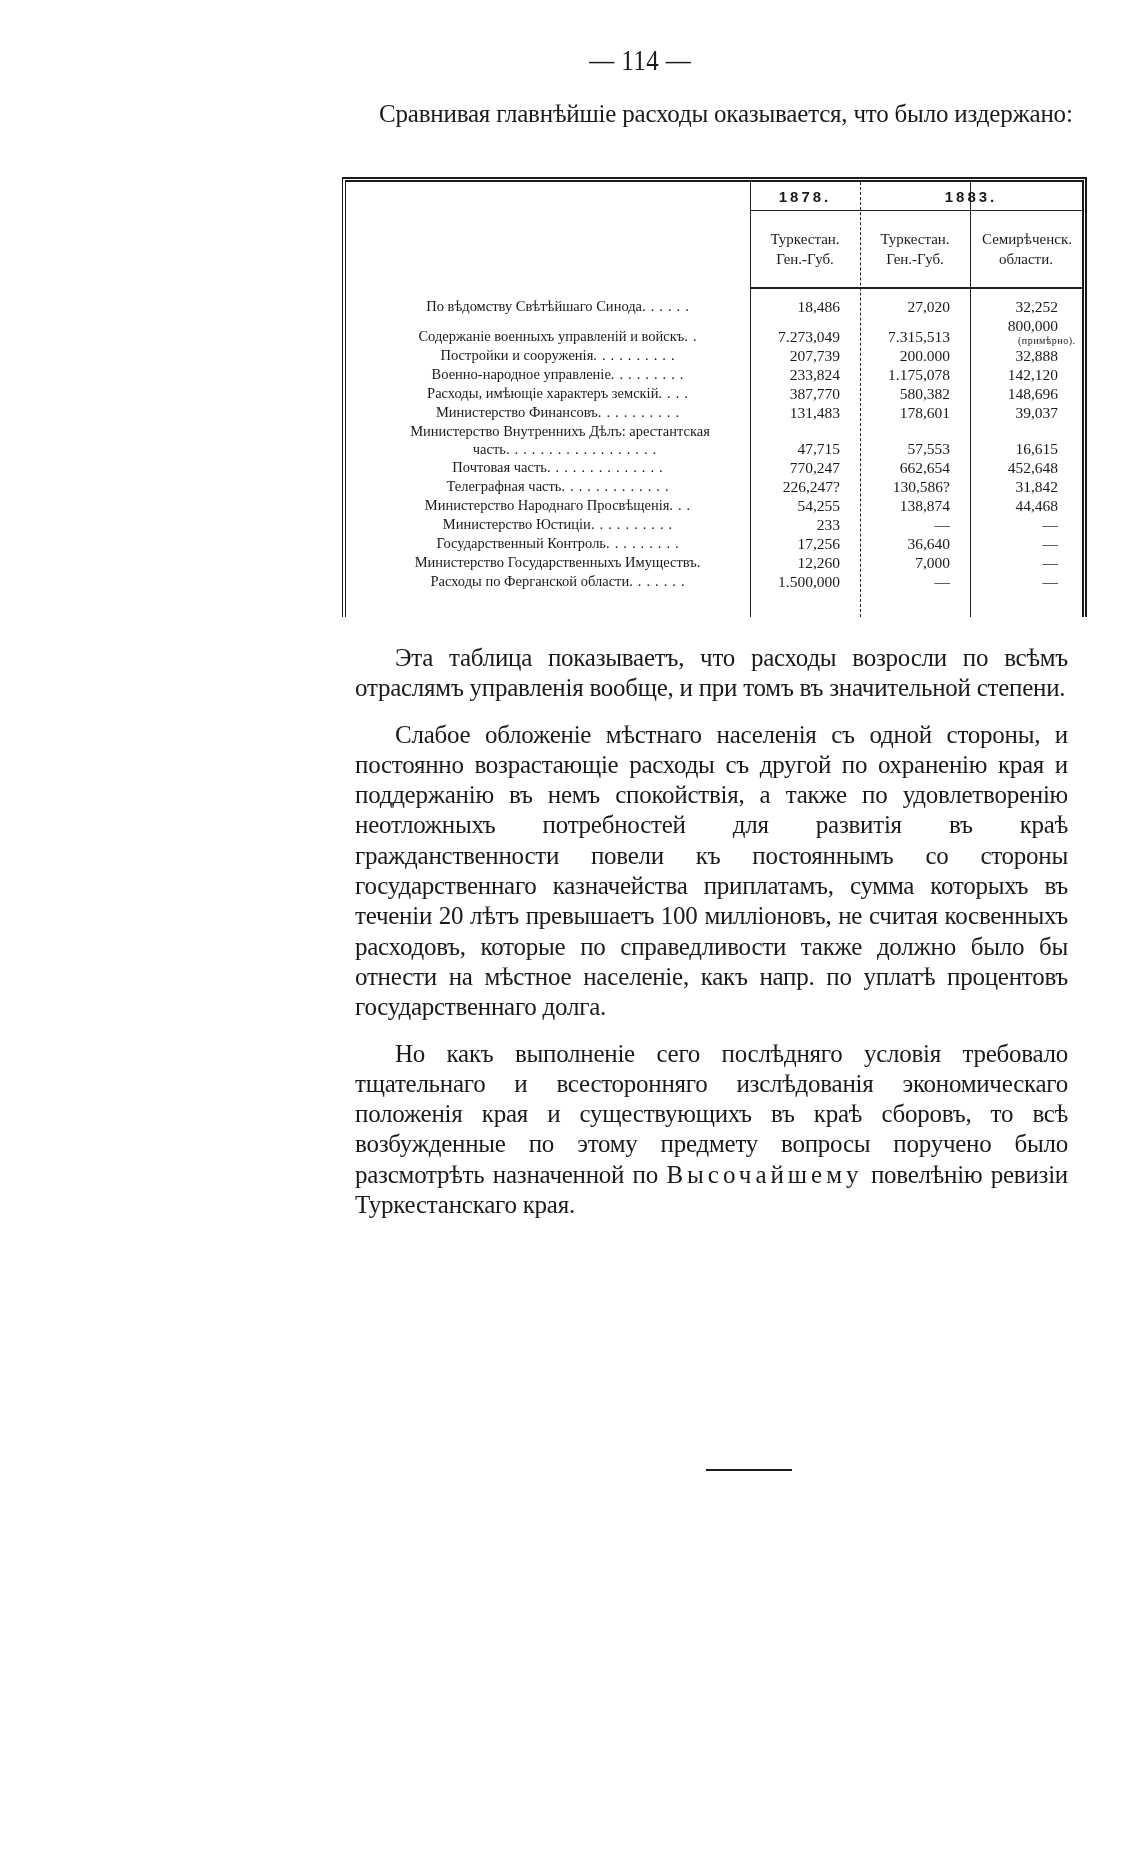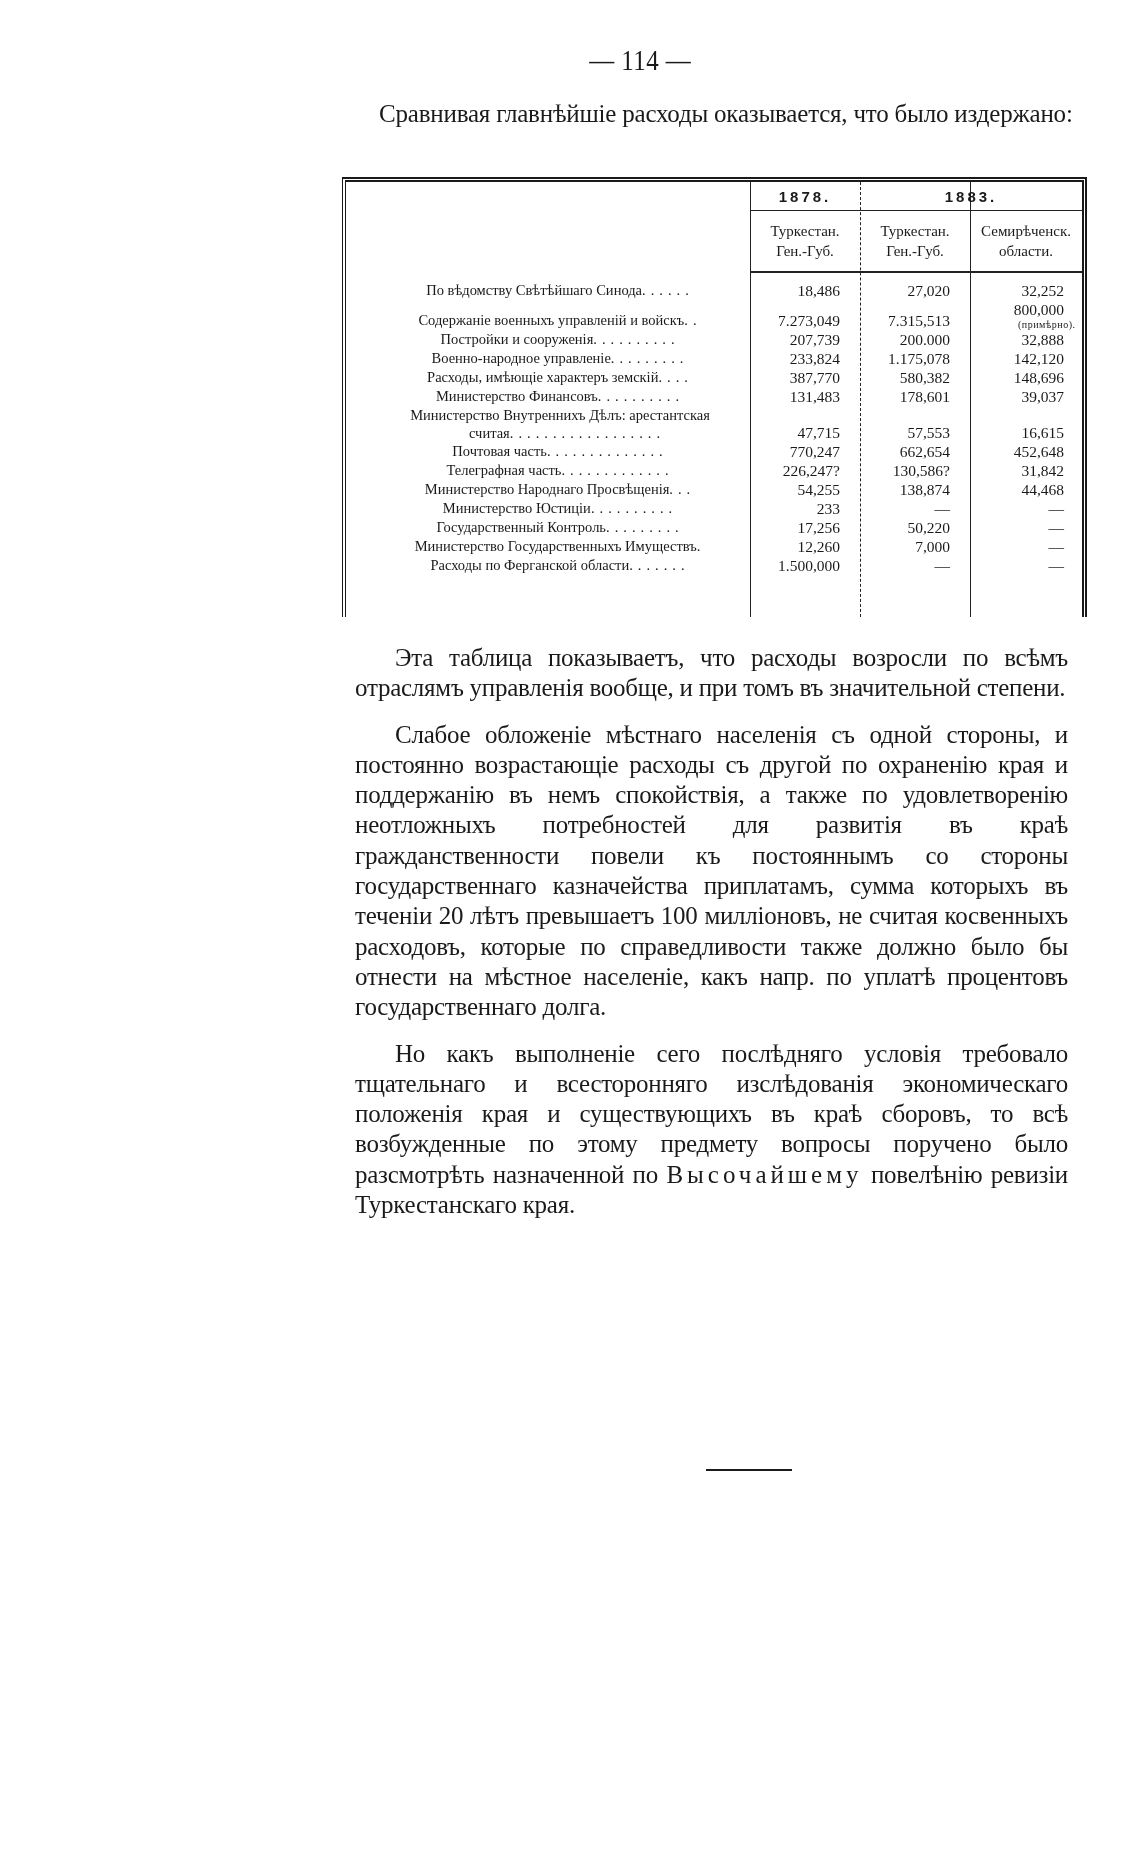--- a/index.html
+++ b/index.html
@@ -37,33 +37,33 @@
     .vline.l1 { left: 404px; }
     .vline.l2 { left: 514px; border-left-style: dashed; border-left-width: 1px; }
     .vline.l3 { left: 624px; }
     th.year {
       font-family: "Liberation Sans", "DejaVu Sans", sans-serif;
       font-weight: bold; font-size: 15px; letter-spacing: 3px;
       height: 28px; text-align: center; border-bottom: 1.5px solid #222; padding: 0;
     }
     th.sub {
       font-weight: normal; font-size: 15px; line-height: 20px; text-align: center;
-      height: 52px; border-bottom: 2px solid #222; padding: 4px; vertical-align: middle;
+      height: 52px; border-bottom: 2px solid #222; padding: 12px; vertical-align: middle;
     }
     td { padding: 0; vertical-align: bottom; }
     td.label {
       padding-left: 28px; padding-right: 4px; white-space: nowrap; overflow: hidden;
       font-size: 14.5px;
       text-align: center;
     }
     td.label .dots { letter-spacing: 5px; }
     td.label.wrap { white-space: normal; line-height: 18px; }
     td.label.wrap .cont { padding-left: 14px; }
     td.num { text-align: right; padding-right: 20px; font-size: 15.5px; }
-    td.num.c3 { padding-right: 18px; }
+    td.num.c3 { padding-right: 24px; }
     .note { display: block; font-size: 10px; line-height: 11px; letter-spacing: 0.5px; margin-left: 48px; }
     tr.first td { padding-top: 8px; }
     
     .body-text {
       position: absolute; left: 339px; top: 627px; width: 745px;
       font-size: 25px; line-height: 30.3px; text-align: justify; letter-spacing: -0.25px;
     }
     .body-text p { margin: 16px; text-indent: 40px; }
     .spaced { letter-spacing: 4px; }
     .end-rule {
@@ -141,21 +141,21 @@
           <td class="num">580,382</td>
           <td class="num c3"><span>148,696</span></td>
         </tr>
         <tr>
           <td class="label"><span>Министерство Финансовъ</span><span class="dots">..........</span></td>
           <td class="num">131,483</td>
           <td class="num">178,601</td>
           <td class="num c3"><span>39,037</span></td>
         </tr>
         <tr>
-          <td class="label wrap"><span>Министерство Внутреннихъ Дѣлъ: арестантская</span><br><span class="cont"><span>считая</span><span class="dots">..................</span></span></td>
+          <td class="label wrap"><span>Министерство Внутреннихъ Дѣлъ: арестантская</span><br><span class="cont"><span>часть</span><span class="dots">..................</span></span></td>
           <td class="num">47,715</td>
           <td class="num">57,553</td>
           <td class="num c3"><span>16,615</span></td>
         </tr>
         <tr>
           <td class="label"><span>Почтовая часть</span><span class="dots">..............</span></td>
           <td class="num">770,247</td>
           <td class="num">662,654</td>
           <td class="num c3"><span>452,648</span></td>
         </tr>
@@ -173,21 +173,21 @@
         </tr>
         <tr>
           <td class="label"><span>Министерство Юстиціи</span><span class="dots">..........</span></td>
           <td class="num">233</td>
           <td class="num">—</td>
           <td class="num c3"><span>—</span></td>
         </tr>
         <tr>
           <td class="label"><span>Государственный Контроль</span><span class="dots">.........</span></td>
           <td class="num">17,256</td>
-          <td class="num">50,220</td>
+          <td class="num">36,640</td>
           <td class="num c3"><span>—</span></td>
         </tr>
         <tr>
           <td class="label"><span>Министерство Государственныхъ Имуществъ</span><span class="dots">.</span></td>
           <td class="num">12,260</td>
           <td class="num">7,000</td>
           <td class="num c3"><span>—</span></td>
         </tr>
         <tr>
           <td class="label"><span>Расходы по Ферганской области</span><span class="dots">.......</span></td>

